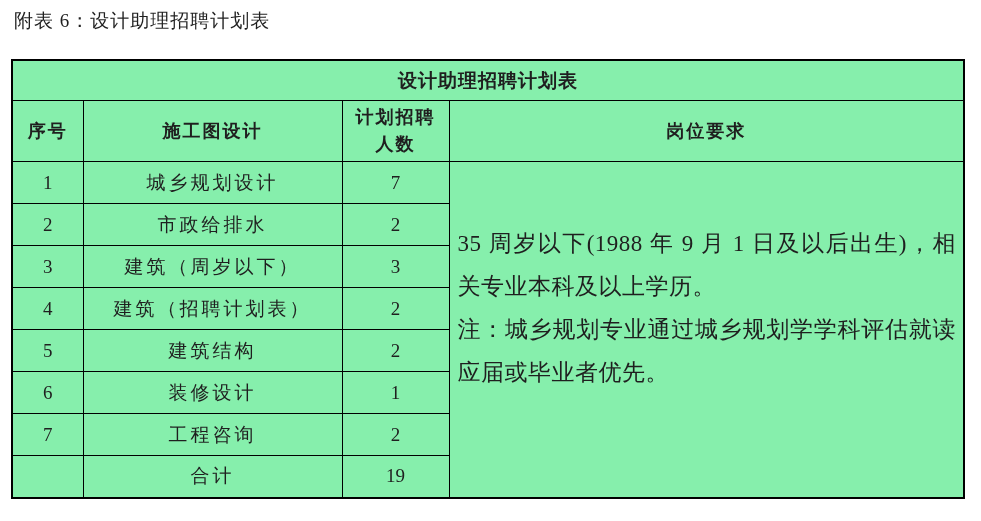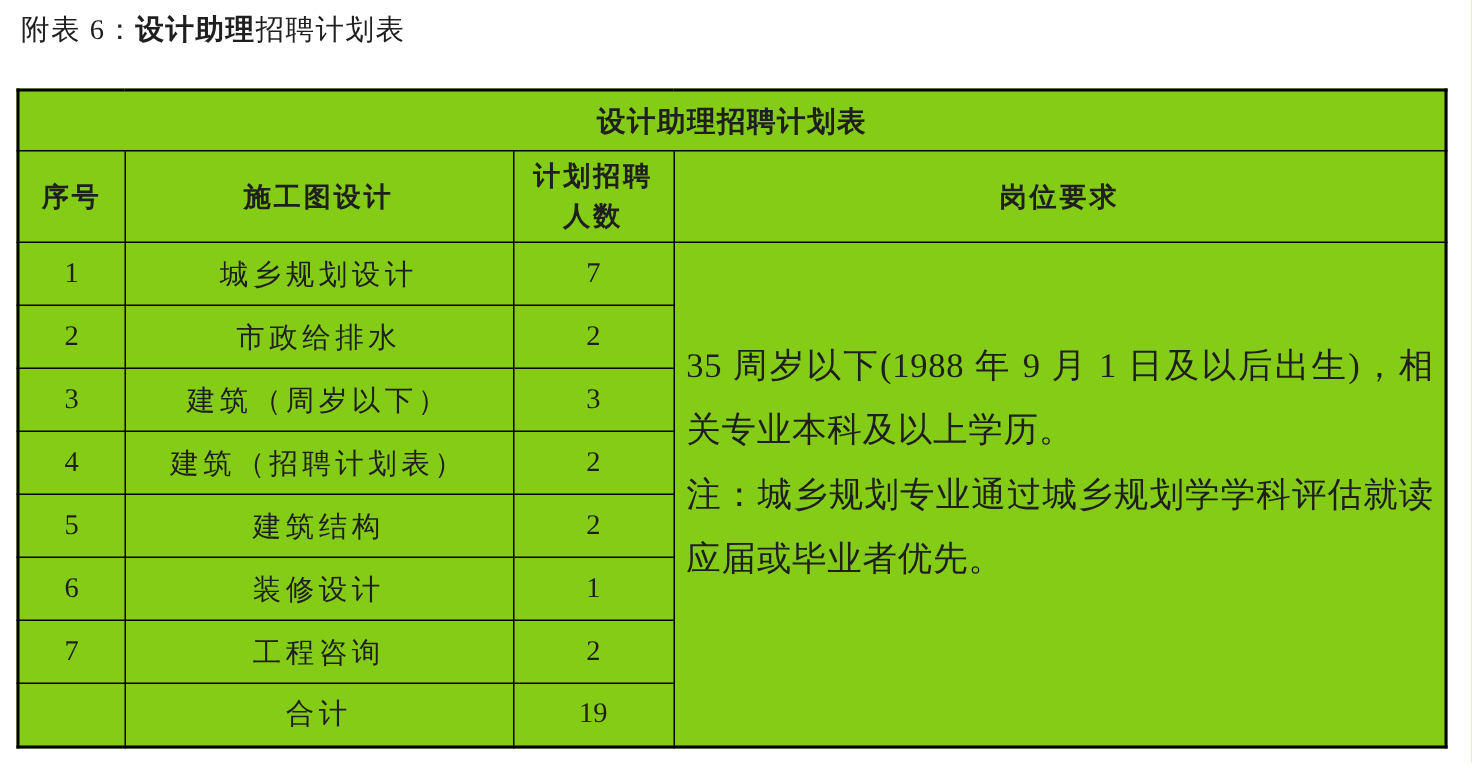--- a/index.html
+++ b/index.html
@@ -18,30 +18,30 @@
     padding-top: 8px;
   }
   .page-title {
     margin-left: 14px;
     font-size: 19px;
     letter-spacing: 1px;
     line-height: 26px;
     white-space: nowrap;
   }
   .page-title b {
-    font-weight: bold;
+    font-weight: normal;
     margin-top: 20px;
   }
   table.plan-table {
     border-collapse: collapse;
     table-layout: fixed;
     width: 952px;
     margin: 25px 0 0 11px;
     border: 2px solid #000000;
-    background: #84cc16;
+    background: #86efac;
   }
   .plan-table th, .plan-table td {
     border: 1px solid #000000;
     text-align: center;
     vertical-align: middle;
     padding: 0;
     font-size: 19px;
     overflow: hidden;
   }
   tr.title-row th {

